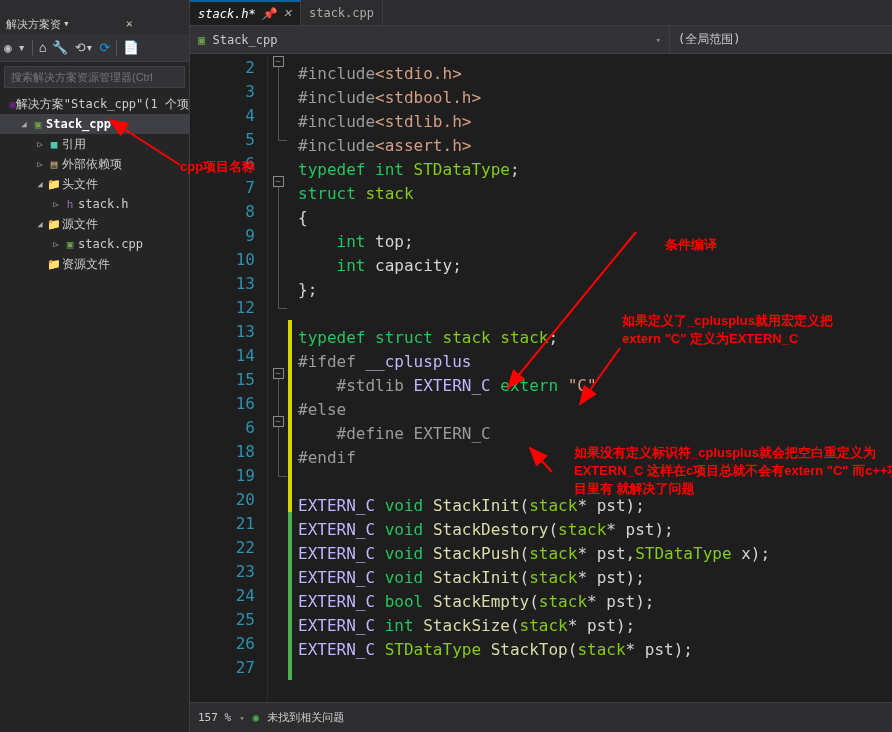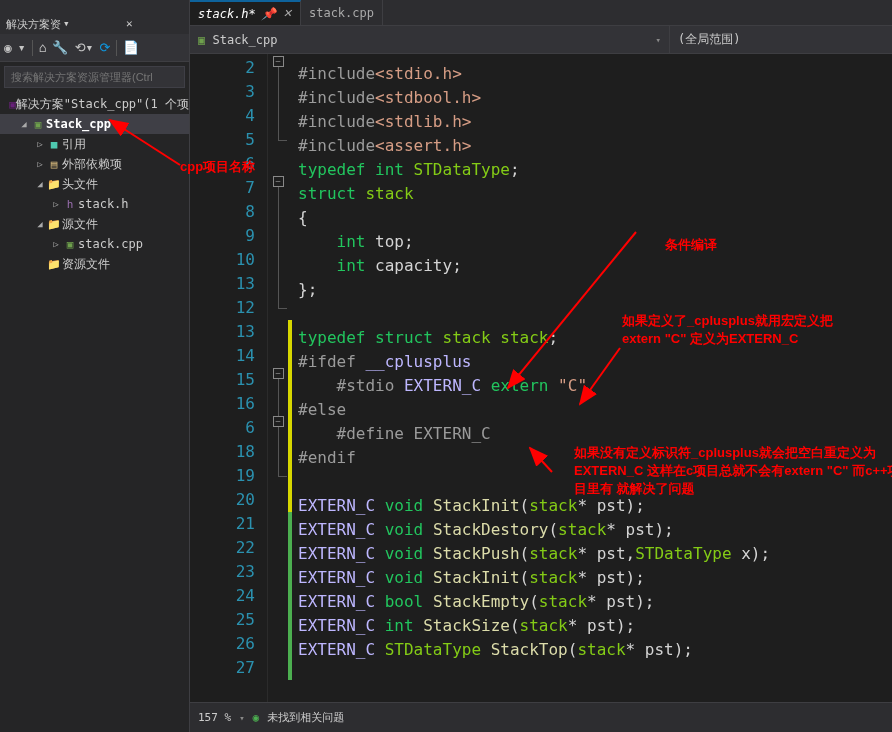--- a/index.html
+++ b/index.html
@@ -300,21 +300,21 @@
           <div class="row"><span class="tok-pp">#include</span><span class="tok-str">&lt;assert.h&gt;</span></div>
           <div class="row"><span class="tok-kw">typedef </span><span class="tok-kw">int </span><span class="tok-type">STDataType</span><span class="tok-punc">;</span></div>
           <div class="row"><span class="tok-kw">struct </span><span class="tok-type">stack</span></div>
           <div class="row"><span class="tok-punc">{</span></div>
           <div class="row"><span class="tok-id">    </span><span class="tok-kw">int </span><span class="tok-id">top</span><span class="tok-punc">;</span></div>
           <div class="row"><span class="tok-id">    </span><span class="tok-kw">int </span><span class="tok-id">capacity</span><span class="tok-punc">;</span></div>
           <div class="row"><span class="tok-punc">};</span></div>
           <div class="row"></div>
           <div class="row"><span class="tok-kw">typedef </span><span class="tok-kw">struct </span><span class="tok-type">stack </span><span class="tok-type">stack</span><span class="tok-punc">;</span></div>
           <div class="row"><span class="tok-pp">#ifdef </span><span class="tok-macro">__cplusplus</span></div>
-          <div class="row"><span class="tok-pp">    #stdio </span><span class="tok-macro">EXTERN_C </span><span class="tok-kw">extern </span><span class="tok-str">"C"</span></div>
+          <div class="row"><span class="tok-pp">    #stdlib </span><span class="tok-macro">EXTERN_C </span><span class="tok-kw">extern </span><span class="tok-str">"C"</span></div>
           <div class="row"><span class="tok-dim">#else</span></div>
           <div class="row"><span class="tok-dim">    #define EXTERN_C</span></div>
           <div class="row"><span class="tok-pp">#endif</span></div>
           <div class="row"></div>
           <div class="row"><span class="tok-macro">EXTERN_C </span><span class="tok-kw">void </span><span class="tok-func">StackInit</span><span class="tok-punc">(</span><span class="tok-type">stack</span><span class="tok-punc">* </span><span class="tok-id">pst</span><span class="tok-punc">);</span></div>
           <div class="row"><span class="tok-macro">EXTERN_C </span><span class="tok-kw">void </span><span class="tok-func">StackDestory</span><span class="tok-punc">(</span><span class="tok-type">stack</span><span class="tok-punc">* </span><span class="tok-id">pst</span><span class="tok-punc">);</span></div>
           <div class="row"><span class="tok-macro">EXTERN_C </span><span class="tok-kw">void </span><span class="tok-func">StackPush</span><span class="tok-punc">(</span><span class="tok-type">stack</span><span class="tok-punc">* </span><span class="tok-id">pst</span><span class="tok-punc">,</span><span class="tok-type">STDataType </span><span class="tok-id">x</span><span class="tok-punc">);</span></div>
           <div class="row"><span class="tok-macro">EXTERN_C </span><span class="tok-kw">void </span><span class="tok-func">StackInit</span><span class="tok-punc">(</span><span class="tok-type">stack</span><span class="tok-punc">* </span><span class="tok-id">pst</span><span class="tok-punc">);</span></div>
           <div class="row"><span class="tok-macro">EXTERN_C </span><span class="tok-kw">bool </span><span class="tok-func">StackEmpty</span><span class="tok-punc">(</span><span class="tok-type">stack</span><span class="tok-punc">* </span><span class="tok-id">pst</span><span class="tok-punc">);</span></div>
           <div class="row"><span class="tok-macro">EXTERN_C </span><span class="tok-kw">int </span><span class="tok-func">StackSize</span><span class="tok-punc">(</span><span class="tok-type">stack</span><span class="tok-punc">* </span><span class="tok-id">pst</span><span class="tok-punc">);</span></div>

